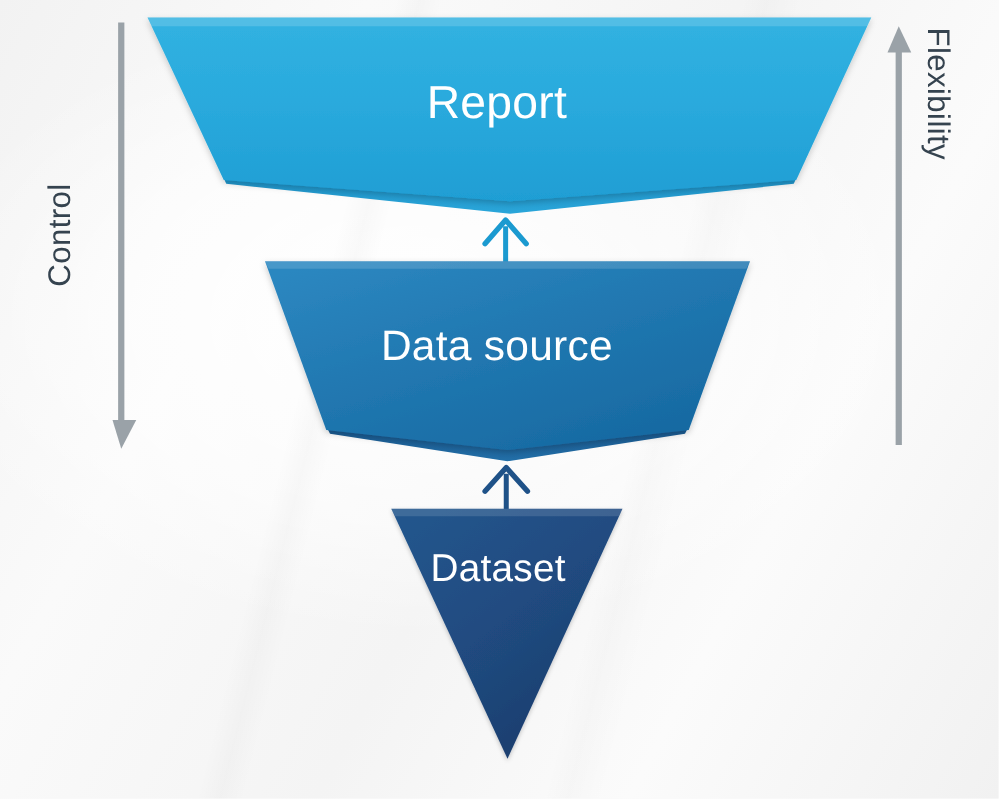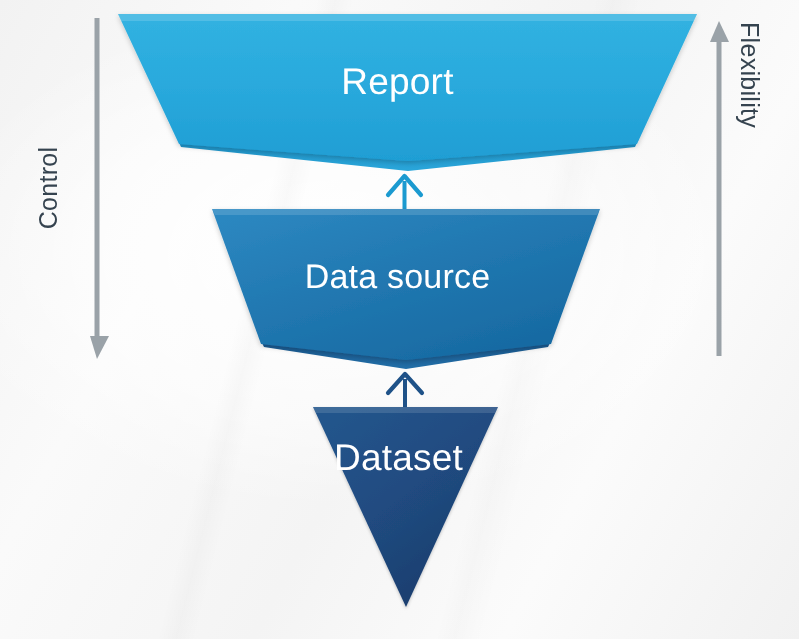--- a/index.html
+++ b/index.html
@@ -60,21 +60,21 @@
     
     transform: translateX(-2px);
   }
   #label-datasource {
     left: 0; top: 258px; width: 799px;
     font-size: 34px;
     transform: translateX(-2px);
   }
   #label-dataset {
     left: 0; top: 437px; width: 799px;
-    font-size: 37px;
+    font-size: 31px;
     transform: translateX(-1px);
   }
 
   .axis-label {
     position: absolute;
     color: #35434f;
     font-size: 25px;
     font-weight: 400;
     white-space: nowrap;
     letter-spacing: 0.3px;

